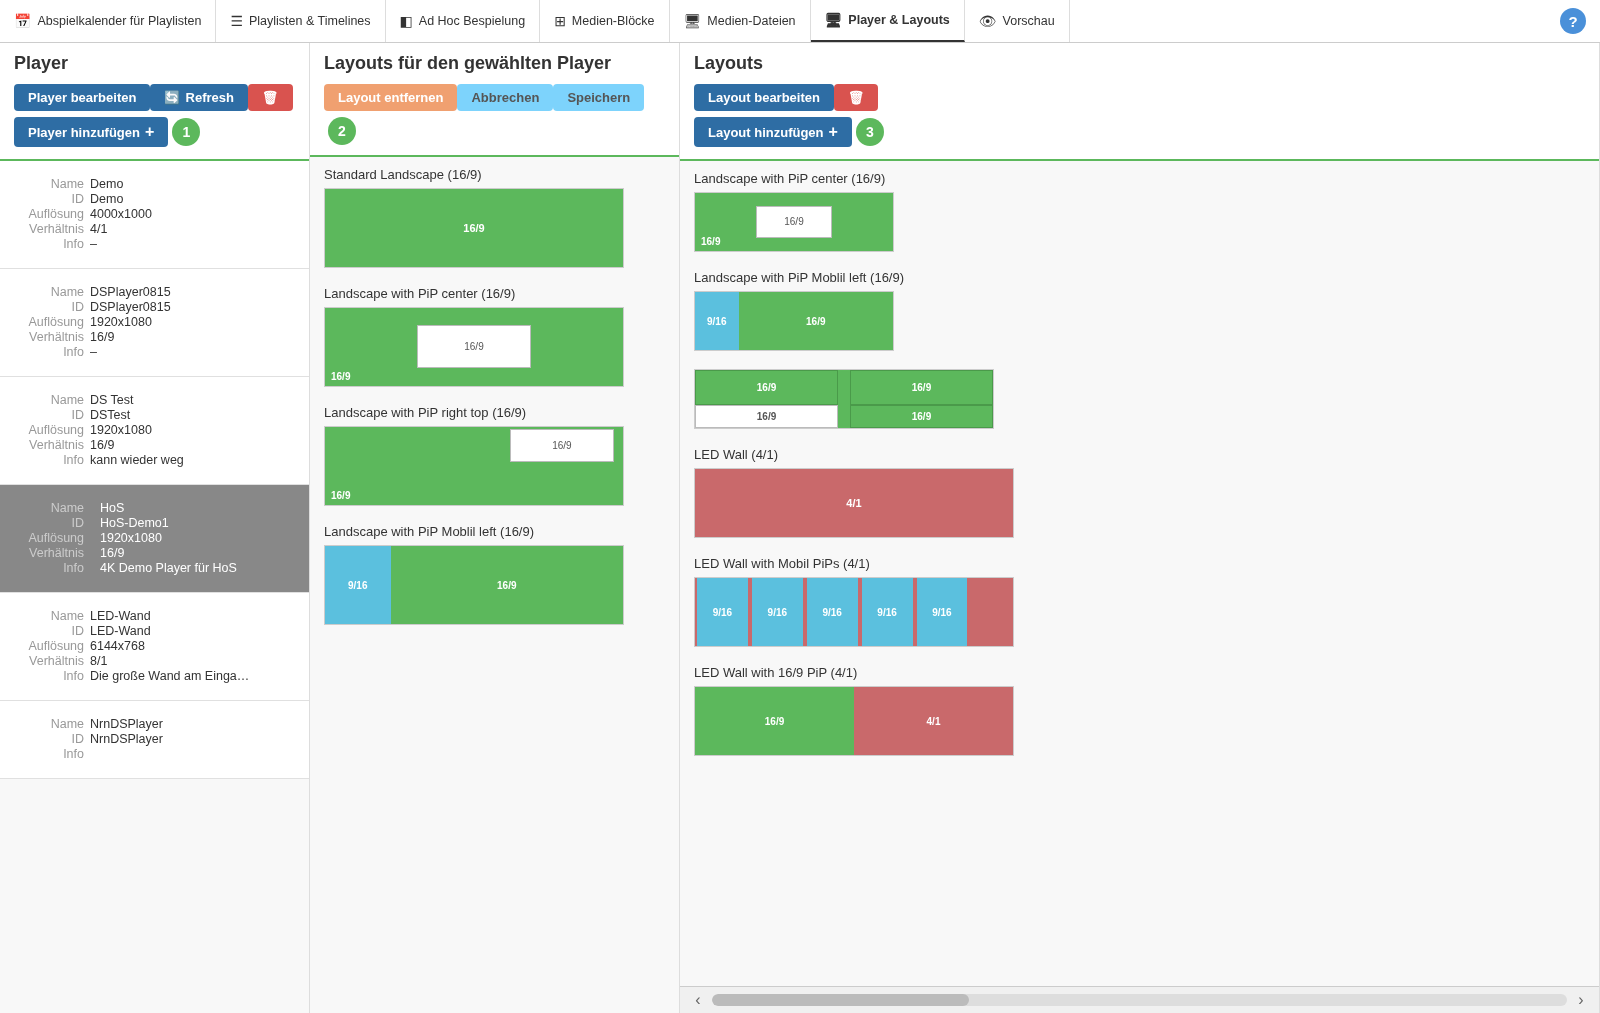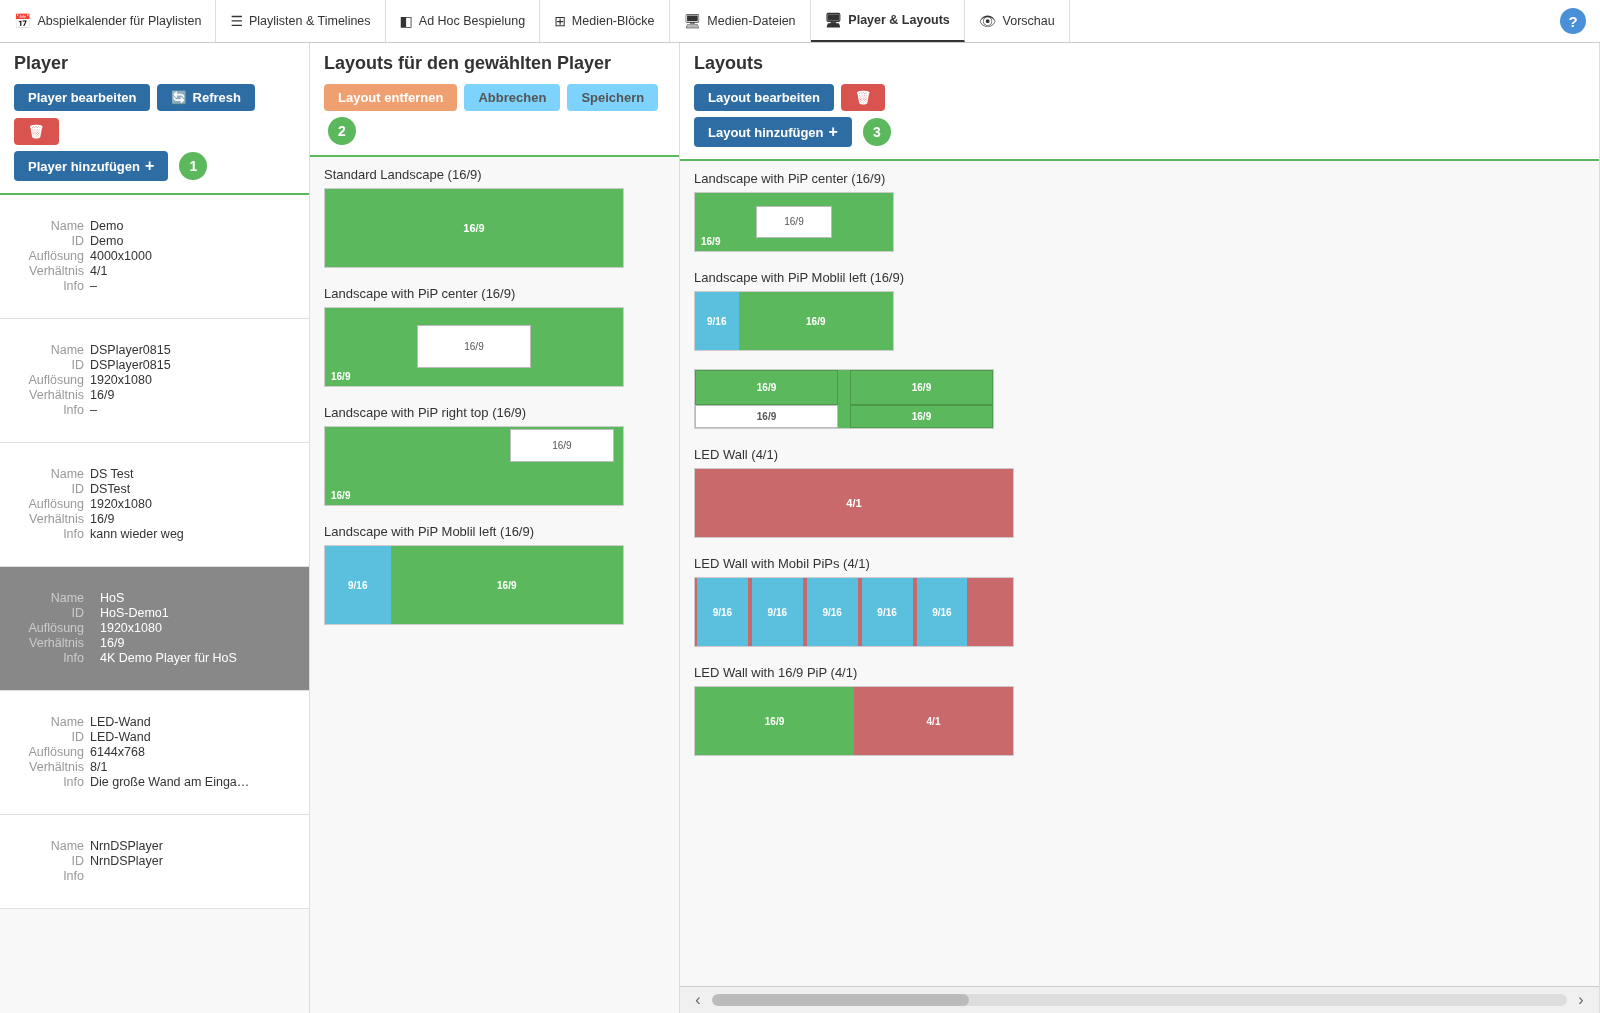--- a/index.html
+++ b/index.html
@@ -76,21 +76,21 @@
       background: #fff;
     }
     .column-title {
       font-size: 18px;
       font-weight: bold;
       margin-bottom: 10px;
       color: #333;
     }
     .toolbar {
       display: flex;
-      gap: 7px;
+      gap: 0;
       align-items: center;
       flex-wrap: wrap;
       margin-bottom: 6px;
     }
     .btn {
       display: inline-flex;
       align-items: center;
       gap: 5px;
       padding: 6px 14px;
       border: none;
@@ -118,21 +118,21 @@
 
     
     .player-list {
       flex: 1;
       overflow-y: auto;
       border-top: 2px solid #5cb85c;
       background: #f8f8f8;
       position: relative;
     }
     .player-item {
-      padding: 24px 14px;
+      padding: 16px 14px;
       border-bottom: 1px solid #e0e0e0;
       background: #fff;
       cursor: pointer;
     }
     .player-item.selected { background: #888; color: #fff; }
     .player-item.selected .pi-label { color: #ddd; }
     .player-row {
       display: flex;
       gap: 6px;
       font-size: 12.5px;

